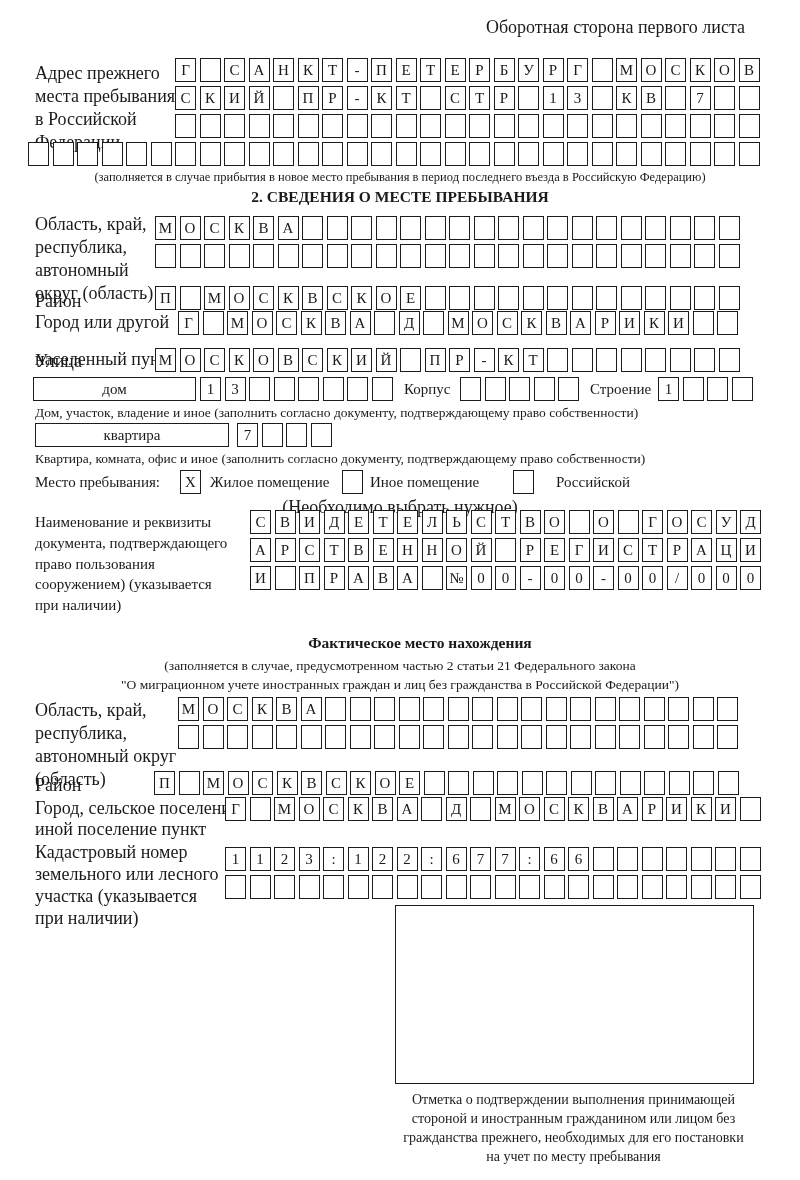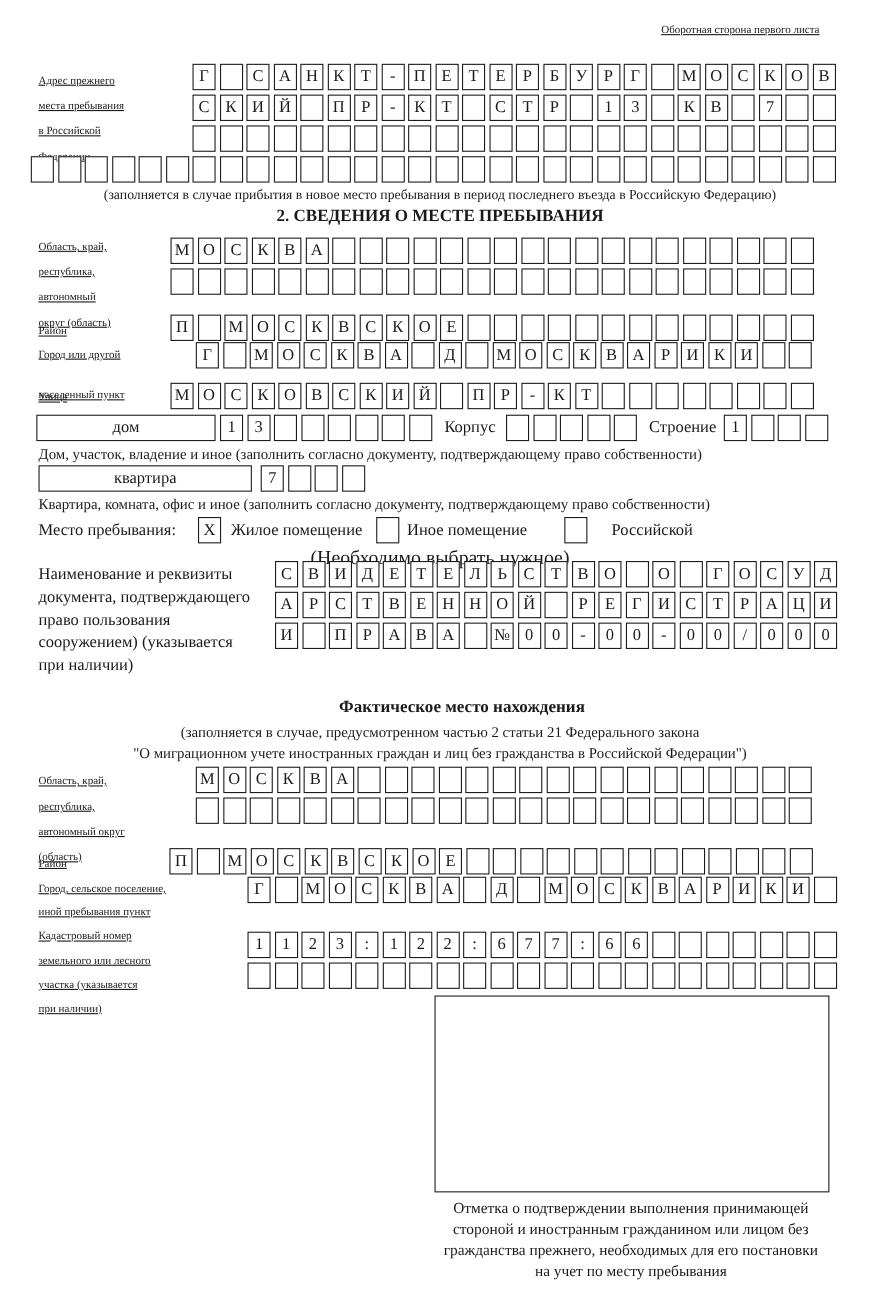--- a/index.html
+++ b/index.html
@@ -1,19 +1,19 @@
 <!DOCTYPE html>
 <html><head>
 <meta charset="utf-8">
 <style>
   html,body{margin:0;padding:0;}
   body{width:800px;height:1180px;background:#ffffff;position:relative;
        font-family:"Liberation Serif","DejaVu Serif",serif;color:#1a1a1a;}
   .abs{position:absolute;}
-  .lbl{font-size:10px;line-height:23px;white-space:nowrap;text-decoration:underline;}
+  .lbl{font-size:18px;line-height:23px;white-space:nowrap;}
   .lbl-tight{font-size:15px;line-height:20.8px;white-space:nowrap;}
   .caption{font-size:12.5px;white-space:nowrap;}
   .title{font-size:15.5px;font-weight:bold;text-align:center;width:100%;}
   .center{text-align:center;width:100%;}
   .cells{white-space:nowrap;}
   .cell{display:inline-block;width:19px;height:22px;border:1.5px solid #1c1c1c;
         margin-right:3.5px;text-align:center;font-size:15px;line-height:22px;
         vertical-align:top;background:#fff;}
   .widebox{border:1.5px solid #1c1c1c;height:22px;line-height:22px;text-align:center;
            font-size:15px;background:#fff;}
@@ -104,21 +104,21 @@
   <div class="lbl">(область)</div>
 </div>
 <div class="abs cells" style="left:178px;top:697px;"><span class="cell">М</span><span class="cell">О</span><span class="cell">С</span><span class="cell">К</span><span class="cell">В</span><span class="cell">А</span><span class="cell"></span><span class="cell"></span><span class="cell"></span><span class="cell"></span><span class="cell"></span><span class="cell"></span><span class="cell"></span><span class="cell"></span><span class="cell"></span><span class="cell"></span><span class="cell"></span><span class="cell"></span><span class="cell"></span><span class="cell"></span><span class="cell"></span><span class="cell"></span><span class="cell"></span></div>
 <div class="abs cells" style="left:178px;top:725px;"><span class="cell"></span><span class="cell"></span><span class="cell"></span><span class="cell"></span><span class="cell"></span><span class="cell"></span><span class="cell"></span><span class="cell"></span><span class="cell"></span><span class="cell"></span><span class="cell"></span><span class="cell"></span><span class="cell"></span><span class="cell"></span><span class="cell"></span><span class="cell"></span><span class="cell"></span><span class="cell"></span><span class="cell"></span><span class="cell"></span><span class="cell"></span><span class="cell"></span><span class="cell"></span></div>
 
 <div class="abs lbl" style="left:35px;top:774px;">Район</div>
 <div class="abs cells" style="left:154px;top:771px;"><span class="cell">П</span><span class="cell"></span><span class="cell">М</span><span class="cell">О</span><span class="cell">С</span><span class="cell">К</span><span class="cell">В</span><span class="cell">С</span><span class="cell">К</span><span class="cell">О</span><span class="cell">Е</span><span class="cell"></span><span class="cell"></span><span class="cell"></span><span class="cell"></span><span class="cell"></span><span class="cell"></span><span class="cell"></span><span class="cell"></span><span class="cell"></span><span class="cell"></span><span class="cell"></span><span class="cell"></span><span class="cell"></span></div>
 
 <div class="abs" style="left:35px;top:798px;">
   <div class="lbl" style="line-height:21px;">Город, сельское поселение,</div>
-  <div class="lbl" style="line-height:21px;">иной пребывания пункт</div>
+  <div class="lbl" style="line-height:21px;">иной поселение пункт</div>
 </div>
 <div class="abs cells" style="left:225px;top:797px;"><span class="cell">Г</span><span class="cell"></span><span class="cell">М</span><span class="cell">О</span><span class="cell">С</span><span class="cell">К</span><span class="cell">В</span><span class="cell">А</span><span class="cell"></span><span class="cell">Д</span><span class="cell"></span><span class="cell">М</span><span class="cell">О</span><span class="cell">С</span><span class="cell">К</span><span class="cell">В</span><span class="cell">А</span><span class="cell">Р</span><span class="cell">И</span><span class="cell">К</span><span class="cell">И</span><span class="cell"></span></div>
 
 <div class="abs" style="left:35px;top:841px;">
   <div class="lbl" style="line-height:22px;">Кадастровый номер</div>
   <div class="lbl" style="line-height:22px;">земельного или лесного</div>
   <div class="lbl" style="line-height:22px;">участка (указывается</div>
   <div class="lbl" style="line-height:22px;">при наличии)</div>
 </div>
 <div class="abs cells" style="left:225px;top:847px;"><span class="cell">1</span><span class="cell">1</span><span class="cell">2</span><span class="cell">3</span><span class="cell">:</span><span class="cell">1</span><span class="cell">2</span><span class="cell">2</span><span class="cell">:</span><span class="cell">6</span><span class="cell">7</span><span class="cell">7</span><span class="cell">:</span><span class="cell">6</span><span class="cell">6</span><span class="cell"></span><span class="cell"></span><span class="cell"></span><span class="cell"></span><span class="cell"></span><span class="cell"></span><span class="cell"></span></div>

